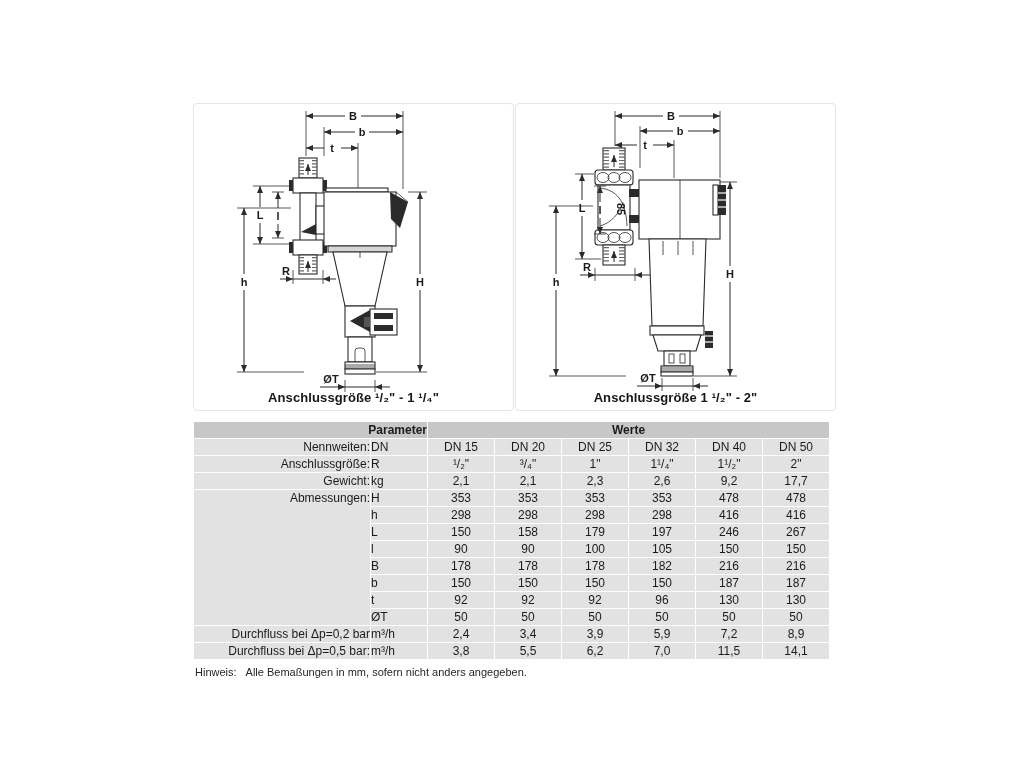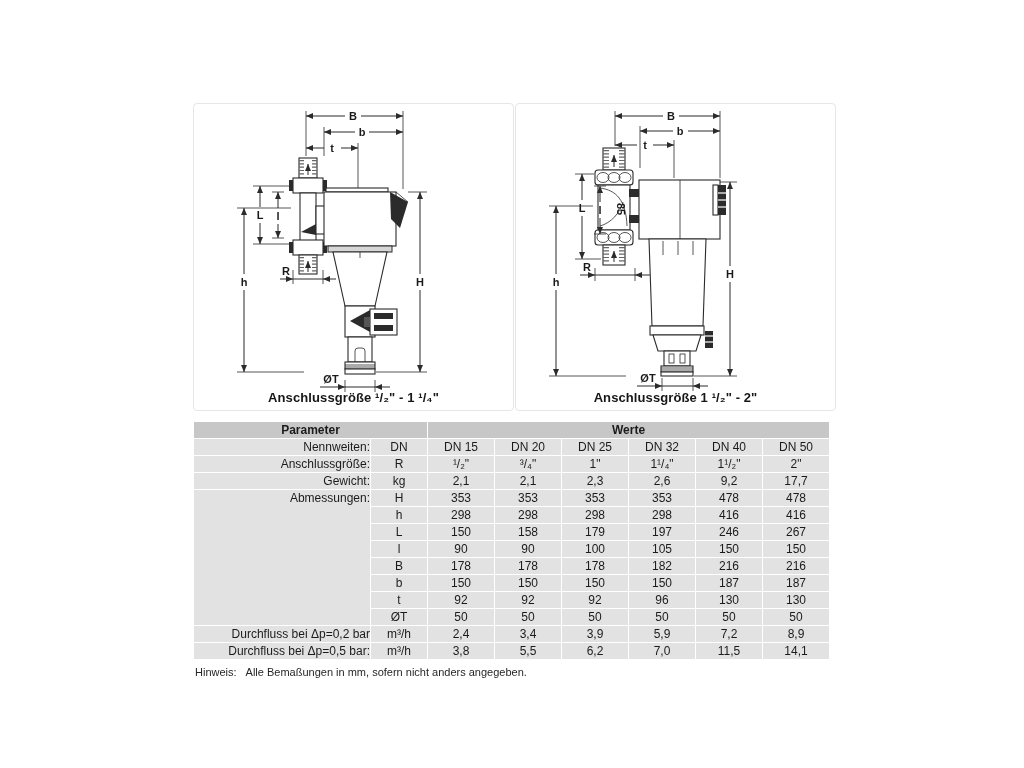--- a/index.html
+++ b/index.html
@@ -19,25 +19,25 @@
     font-size:13px;font-weight:600;color:#161616;letter-spacing:.1px;
   }
   table.spec{
     position:absolute;left:193px;top:421px;border-collapse:separate;
     border-spacing:1px;table-layout:fixed;
   }
   table.spec th, table.spec td{
     height:16px;line-height:16px;padding:0;font-size:12px;overflow:hidden;
     white-space:nowrap;
   }
-  th.param{background:#c7c7c7;text-align:center;padding-left:6px;font-weight:700;height:17px;}
+  th.param{background:#c7c7c7;text-align:right;padding-left:6px;font-weight:700;height:17px;}
   th.werte{background:#c7c7c7;text-align:center;font-weight:700;height:17px;margin-top:36px;}
   td{background:#e2e2e2;}
   td.label{text-align:right;padding-left:6px;vertical-align:top;}
-  td.unit{text-align:center;padding-right:7px;}
+  td.unit{text-align:left;padding-right:7px;}
   td.val{text-align:center;}
   .hinweis{position:absolute;left:195px;top:666px;font-size:11px;color:#262626;}
   .hinweis .hl{margin-right:9px;}
   .dimtext{font-size:11px;font-weight:600;fill:#1a1a1a;}
   .dln{stroke:#2b2b2b;stroke-width:1;fill:none;}
   .thin{stroke:#2b2b2b;stroke-width:.8;fill:none;}
   .part{stroke:#2b2b2b;stroke-width:1.1;fill:#ffffff;}
   .dark{fill:#2b2b2b;stroke:none;}
 </style>
 </head>

